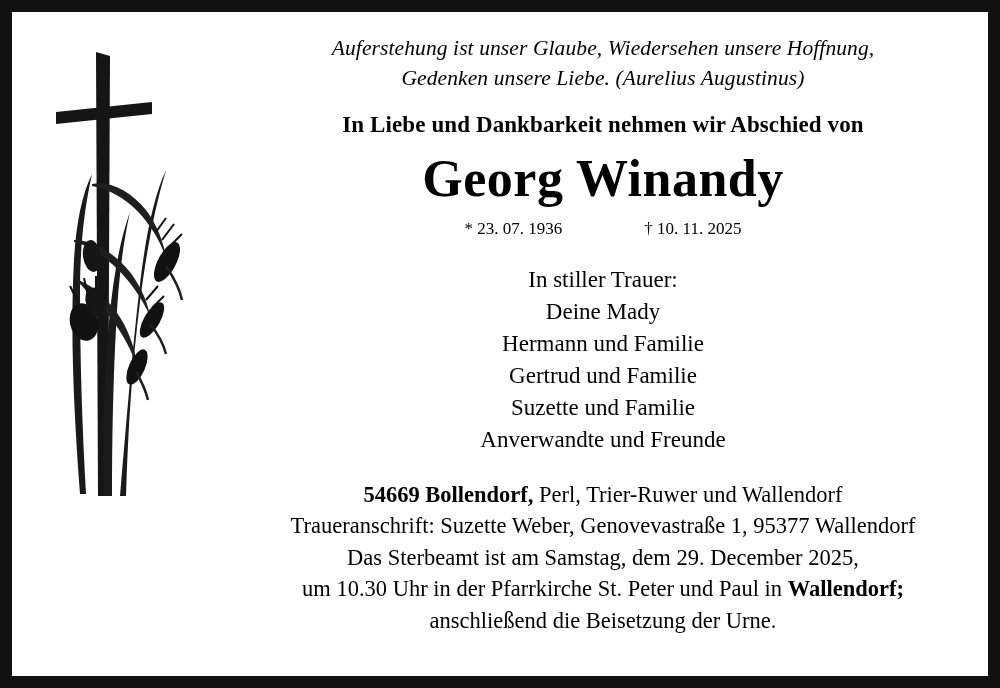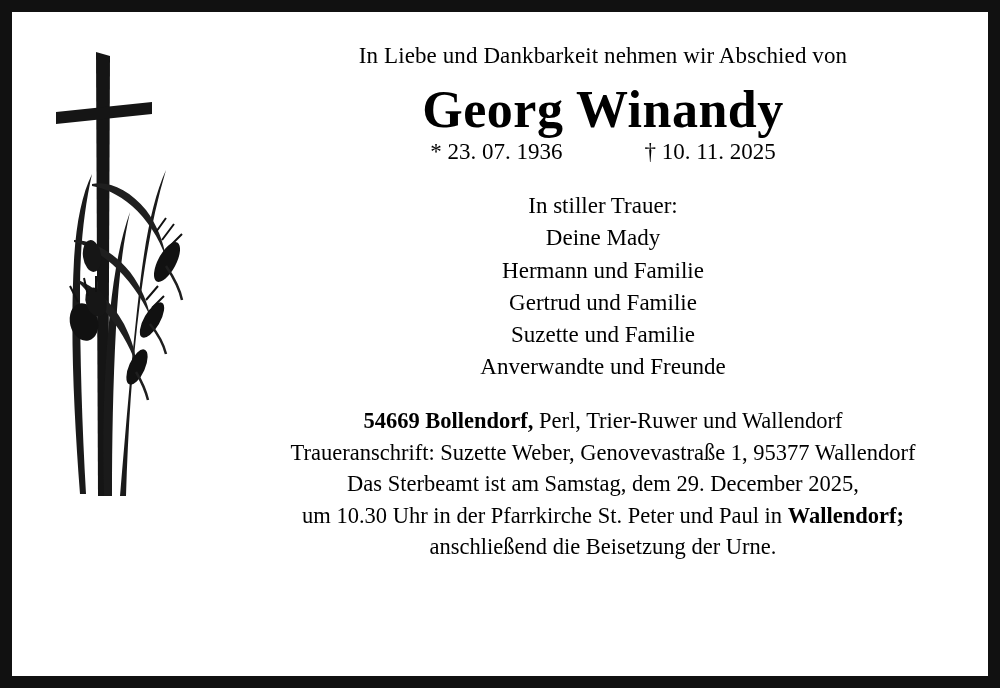--- a/index.html
+++ b/index.html
@@ -60,32 +60,34 @@
     margin-top: 10px;
   }
   .verse .line2 {
     display: block;
   }
 
   .intro {
     font-size: 23px;
     margin-top: 19px;
     letter-spacing: 0.1px;
+    font-weight: bold;
   }
 
   .name {
     font-size: 52px;
     font-weight: bold;
     letter-spacing: 0.5px;
     margin-top: 12px;
     line-height: 1.12;
   }
 
   .dates {
-    font-size: 23px;
+    margin-top: 10px;
+    font-size: 17px;
     display: flex;
     justify-content: center;
     gap: 82px;
   }
   .dates .date-item {
     white-space: nowrap;
   }
 
   .mourning {
     margin-top: 25px;
@@ -142,20 +144,24 @@
         <path d="M44,268 L36,252 M54,262 L50,244 M62,258 L62,242" stroke="#111111" stroke-width="2" fill="none"></path>
 
         <path d="M132,232 C140,244 146,256 148,266" stroke="#1f1f1f" stroke-width="2.5" fill="none"></path>
         <path d="M116,290 C124,300 130,312 132,320" stroke="#1f1f1f" stroke-width="2.5" fill="none"></path>
         <path d="M102,338 C108,348 112,358 114,366" stroke="#1f1f1f" stroke-width="2.5" fill="none"></path>
       </svg>
     </div>
 
     <div class="content">
 
+      <div class="verse">
+        <span class="line1">Auferstehung ist unser Glaube, Wiedersehen unsere Hoffnung,</span>
+        <span class="line2">Gedenken unsere Liebe. (Aurelius Augustinus)</span>
+      </div>
 
       <div class="intro">In Liebe und Dankbarkeit nehmen wir Abschied von</div>
 
       <div class="name">Georg Winandy</div>
 
       <div class="dates">
         <span class="date-item">* 23. 07. 1936</span>
         <span class="date-item">† 10. 11. 2025</span>
       </div>
 

